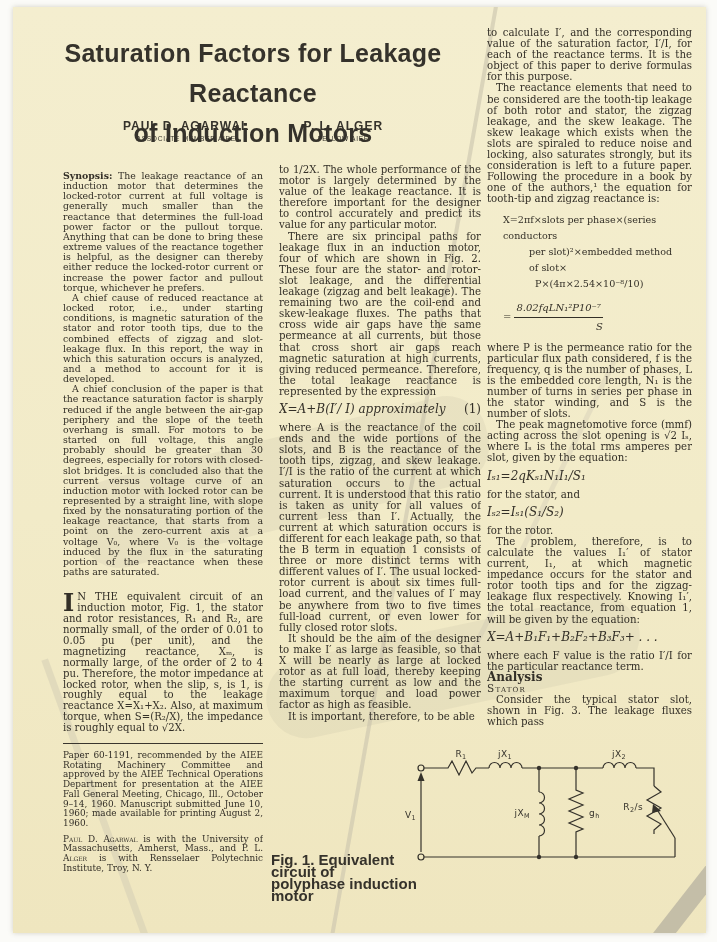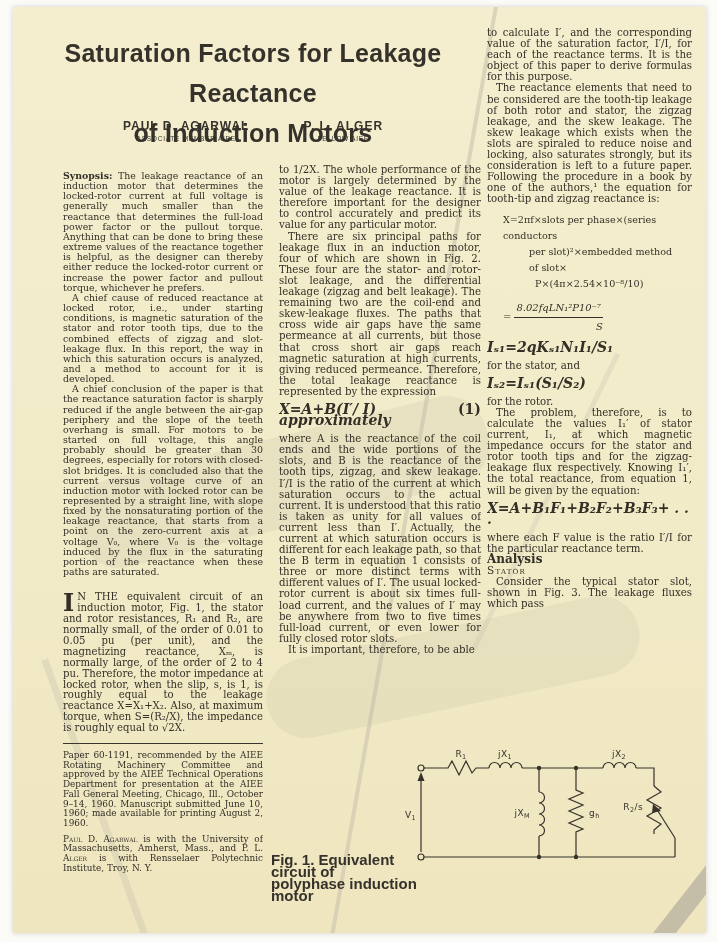--- a/index.html
+++ b/index.html
@@ -38,21 +38,21 @@
   .synopsis .lead{font-weight:bold;}
   .bodytext{font-size:10.1px;line-height:10.9px;}
   .gap{height:15px;}
   .dropcap{float:left;font-size:24px;line-height:19px;font-weight:bold;padding:1px 3px 0 0;}
   .fnrule{border:none;border-top:1px solid #3a362e;margin:9px 0 7px;width:100%;}
   .footnote{font-size:8.9px;line-height:9.7px;}
   .footnote p{margin:0 0 6px;text-align:justify;}
   .sc{font-variant:small-caps;}
 
   
-  .eq{font-style:italic;font-size:14px;margin:7px 0 7px;font-weight:bold;}
+  .eq{font-style:italic;font-size:12px;margin:7px 0 7px;}
   .eq-row{display:flex;justify-content:space-between;align-items:baseline;}
   .eq-no{font-style:normal;}
   .eq-block{font-size:9.6px;line-height:16px;margin:7px 16px;}
   .eq-block .l2{padding-left:26px;}
   .eq-block .l3{padding-left:32px;}
   .frac-row{display:flex;align-items:center;gap:3px;margin:8px 0 7px;font-style:italic;font-size:10px;}
   .frac{display:inline-block;text-align:right;vertical-align:middle;}
   .frac .num{display:block;border-bottom:1px solid #332f27;padding:0 2px 1px;}
   .frac .den{display:block;padding-top:1px;}
   .analysis-h{font-weight:bold;font-size:12px;margin:15px 0 11px;text-align:left;}
@@ -117,38 +117,41 @@
   </div>
 
   <div id="col-2" class="col">
     <p>to 1/2X.  The whole performance of the motor is largely determined by the value of the leakage reactance.  It is therefore important for the designer to control accurately and predict its value for any particular motor.</p>
     <p class="ind">There are six principal paths for leakage flux in an induction motor, four of which are shown in Fig. 2.  These four are the stator- and rotor-slot leakage, and the differential leakage (zigzag and belt leakage).  The remaining two are the coil-end and skew-leakage fluxes.  The paths that cross wide air gaps have the same permeance at all currents, but those that cross short air gaps reach magnetic saturation at high currents, giving reduced permeance.  Therefore, the total leakage reactance is represented by the expression</p>
     <div class="eq eq-row">
       <span>X=A+B(I′/ I)  approximately</span>
       <span class="eq-no">(1)</span>
     </div>
     <p>where A is the reactance of the coil ends and the wide portions of the slots, and B is the reactance of the tooth tips, zigzag, and skew leakage.  I′/I is the ratio of the current at which saturation occurs to the actual current.  It is understood that this ratio is taken as unity for all values of current less than I′.  Actually, the current at which saturation occurs is different for each leakage path, so that the B term in equation 1 consists of three or more distinct terms with different values of I′. The usual locked-rotor current is about six times full-load current, and the values of I′ may be anywhere from two to five times full-load current, or even lower for fully closed rotor slots.</p>
+    <p class="ind">It should be the aim of the designer to make I′ as large as feasible, so that X will be nearly as large at locked rotor as at full load, thereby keeping the starting current as low and the maximum torque and load power factor as high as feasible.</p>
     <p class="ind">It is important, therefore, to be able</p>
   </div>
 
   <div id="col-3" class="col">
     <p>to calculate I′, and the corresponding value of the saturation factor, I′/I, for each of the reactance terms.  It is the object of this paper to derive formulas for this purpose.</p>
     <p class="ind">The reactance elements that need to be considered are the tooth-tip leakage of both rotor and stator, the zigzag leakage, and the skew leakage.  The skew leakage which exists when the slots are spiraled to reduce noise and locking, also saturates strongly, but its consideration is left to a future paper.  Following the procedure in a book by one of the authors,¹ the equation for tooth-tip and zigzag reactance is:</p>
     <div class="eq-block">
       <div>X=2πf×slots per phase×(series conductors</div>
       <div class="l2">per slot)²×embedded method of slot×</div>
       <div class="l3">P×(4π×2.54×10⁻⁸/10)</div>
       <div class="frac-row">
         <span>=</span>
         <span class="frac">
           <span class="num">8.02fqLN₁²P10⁻⁷</span>
           <span class="den">S</span>
         </span>
       </div>
     </div>
+    <p>where P is the permeance ratio for the particular flux path considered, f is the frequency, q is the number of phases, L is the embedded core length, N₁ is the number of turns in series per phase in the stator winding, and S is the number of slots.</p>
+    <p class="ind">The peak magnetomotive force (mmf) acting across the slot opening is √2 Iₛ, where Iₛ is the total rms amperes per slot, given by the equation:</p>
     <div class="eq">Iₛ₁=2qKₛ₁N₁I₁/S₁</div>
     <p>for the stator, and</p>
     <div class="eq">Iₛ₂=Iₛ₁(S₁/S₂)</div>
     <p>for the rotor.</p>
     <p class="ind">The problem, therefore, is to calculate the values I₁′ of stator current, I₁, at which magnetic impedance occurs for the stator and rotor tooth tips and for the zigzag-leakage flux respectively.  Knowing I₁′, the total reactance, from equation 1, will be given by the equation:</p>
     <div class="eq">X=A+B₁F₁+B₂F₂+B₃F₃+ . . .</div>
     <p>where each F value is the ratio I′/I for the particular reactance term.</p>
     <p class="analysis-h">Analysis</p>
     <p class="stator-h">Stator</p>
     <p class="ind">Consider the typical stator slot, shown in Fig. 3.  The leakage fluxes which pass</p>

